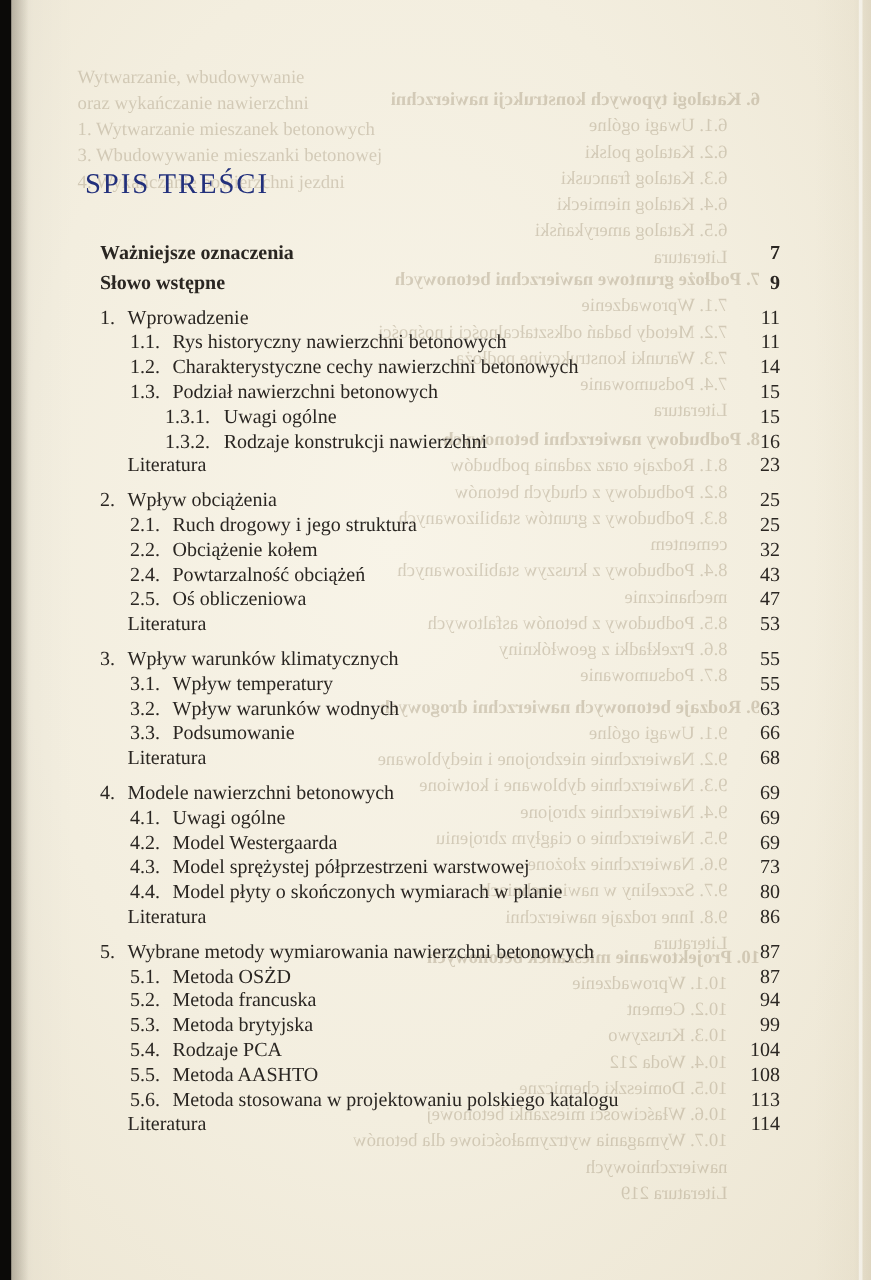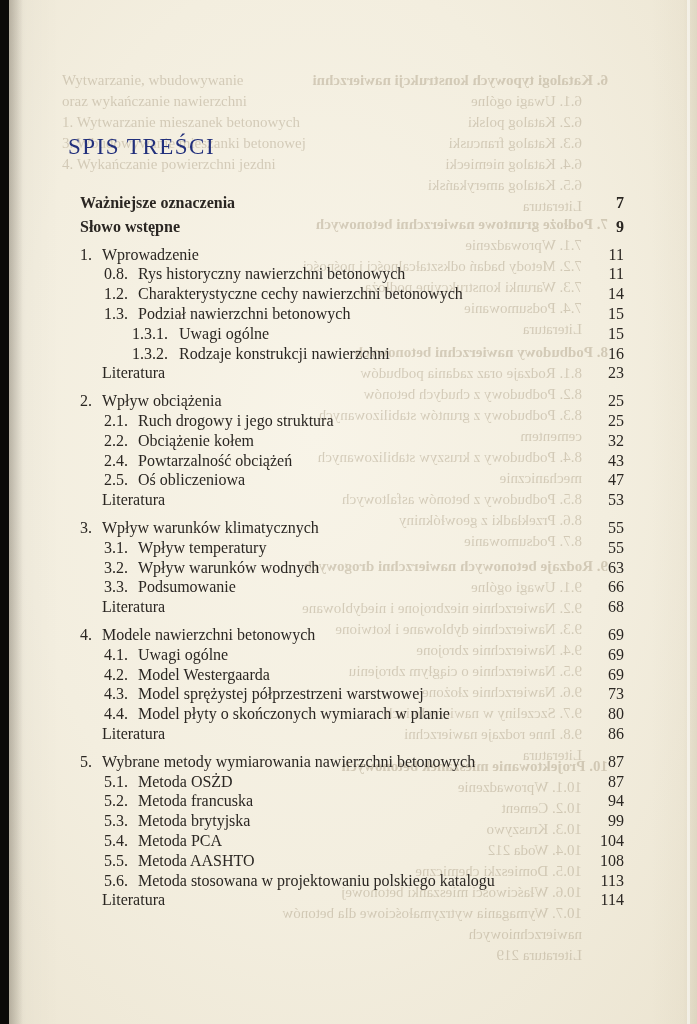--- a/index.html
+++ b/index.html
@@ -69,21 +69,21 @@
     transform:scaleX(-1);
   }
   .g-b{font-weight:700;}
   .g-i{padding-left:26px;}
 </style>
 </head>
 <body>
 
 <div class="page">
   <div class="ghost" id="ghost-layer">
-      <div class="gblock" style="left: 62px; top: 70px;">
+      <div class="gblock" style="left: 62px; top: 52px;">
         <div>Wytwarzanie, wbudowywanie</div>
         <div>oraz wykańczanie nawierzchni</div>
         <div>1. Wytwarzanie mieszanek betonowych</div>
         <div>3. Wbudowywanie mieszanki betonowej</div>
         <div>4. Wykańczanie powierzchni jezdni</div>
       </div>
       <div class="gblock mir" style="top: 70px;">
         <div class="g-b">6. Katalogi typowych konstrukcji nawierzchni</div>
         <div class="g-i">6.1. Uwagi ogólne</div>
         <div class="g-i">6.2. Katalog polski</div>
@@ -140,21 +140,21 @@
   <div class="scan-edge"></div>
   <div class="scan-edge-shadow"></div>
   <div class="right-sliver"></div>
 
   <div class="page-title" style="color: rgb(34, 48, 124);">SPIS TREŚCI</div>
 
   <div class="toc" id="toc-list" style="color: rgb(42, 38, 34); margin-left: 12px;">
       <div class="row front"><span>Ważniejsze oznaczenia</span><span class="pg">7</span></div>
       <div class="row front"><span>Słowo wstępne</span><span class="pg">9</span></div>
       <div class="row chapter"><span class="num">1.</span><span>Wprowadzenie</span><span class="pg">11</span></div>
-      <div class="row sub1"><span class="num">0.8.</span><span>Rys historyczny nawierzchni betonowych</span><span class="pg">11</span></div>
+      <div class="row sub1"><span class="num">1.1.</span><span>Rys historyczny nawierzchni betonowych</span><span class="pg">11</span></div>
       <div class="row sub1"><span class="num">1.2.</span><span>Charakterystyczne cechy nawierzchni betonowych</span><span class="pg">14</span></div>
       <div class="row sub1"><span class="num">1.3.</span><span>Podział nawierzchni betonowych</span><span class="pg">15</span></div>
       <div class="row sub2"><span class="num">1.3.1.</span><span>Uwagi ogólne</span><span class="pg">15</span></div>
       <div class="row sub2"><span class="num">1.3.2.</span><span>Rodzaje konstrukcji nawierzchni</span><span class="pg">16</span></div>
       <div class="row literatura"><span>Literatura</span><span class="pg">23</span></div>
       <div class="row chapter"><span class="num">2.</span><span>Wpływ obciążenia</span><span class="pg">25</span></div>
       <div class="row sub1"><span class="num">2.1.</span><span>Ruch drogowy i jego struktura</span><span class="pg">25</span></div>
       <div class="row sub1"><span class="num">2.2.</span><span>Obciążenie kołem</span><span class="pg">32</span></div>
       <div class="row sub1"><span class="num">2.4.</span><span>Powtarzalność obciążeń</span><span class="pg">43</span></div>
       <div class="row sub1"><span class="num">2.5.</span><span>Oś obliczeniowa</span><span class="pg">47</span></div>
@@ -167,18 +167,18 @@
       <div class="row chapter"><span class="num">4.</span><span>Modele nawierzchni betonowych</span><span class="pg">69</span></div>
       <div class="row sub1"><span class="num">4.1.</span><span>Uwagi ogólne</span><span class="pg">69</span></div>
       <div class="row sub1"><span class="num">4.2.</span><span>Model Westergaarda</span><span class="pg">69</span></div>
       <div class="row sub1"><span class="num">4.3.</span><span>Model sprężystej półprzestrzeni warstwowej</span><span class="pg">73</span></div>
       <div class="row sub1"><span class="num">4.4.</span><span>Model płyty o skończonych wymiarach w planie</span><span class="pg">80</span></div>
       <div class="row literatura"><span>Literatura</span><span class="pg">86</span></div>
       <div class="row chapter"><span class="num">5.</span><span>Wybrane metody wymiarowania nawierzchni betonowych</span><span class="pg">87</span></div>
       <div class="row sub1"><span class="num">5.1.</span><span>Metoda OSŻD</span><span class="pg">87</span></div>
       <div class="row sub1"><span class="num">5.2.</span><span>Metoda francuska</span><span class="pg">94</span></div>
       <div class="row sub1"><span class="num">5.3.</span><span>Metoda brytyjska</span><span class="pg">99</span></div>
-      <div class="row sub1"><span class="num">5.4.</span><span>Metoda PCA</span><span class="pg">104</span></div>
+      <div class="row sub1"><span class="num">5.4.</span><span>Rodzaje PCA</span><span class="pg">104</span></div>
       <div class="row sub1"><span class="num">5.5.</span><span>Metoda AASHTO</span><span class="pg">108</span></div>
       <div class="row sub1"><span class="num">5.6.</span><span>Metoda stosowana w projektowaniu polskiego katalogu</span><span class="pg">113</span></div>
       <div class="row literatura"><span>Literatura</span><span class="pg">114</span></div>
     </div>
 </div>
 
 </body></html>

